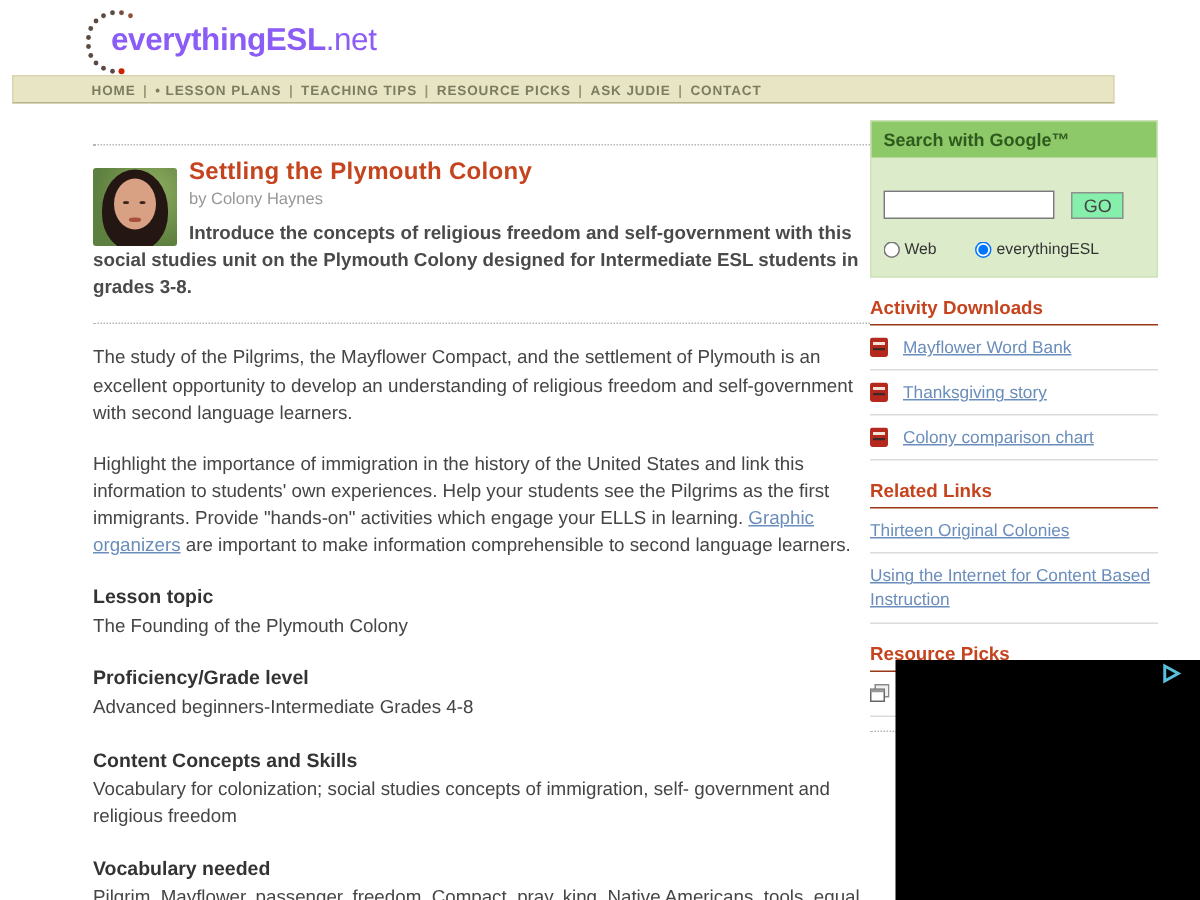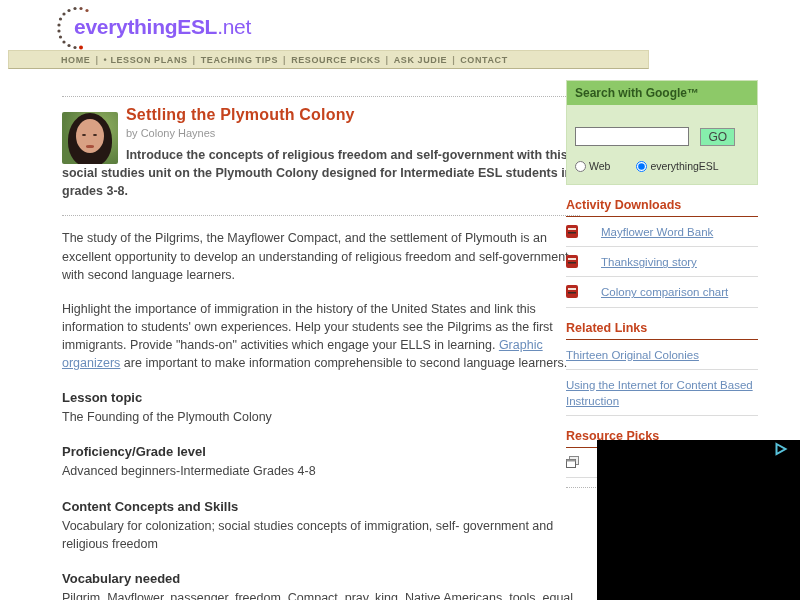--- a/index.html
+++ b/index.html
@@ -11,21 +11,21 @@
   a{cursor:pointer;}
 
   
   .logo{position:absolute;left:58px;top:6px;height:42px;display:flex;align-items:center;}
   .logo-dots{position:absolute;left:-4px;top:-2px;}
   .logo-text{font-size:21px;font-weight:bold;color:#8b5cf6;letter-spacing:-0.3px;margin-left:16px;}
   .logo-text .tld{font-weight:normal;}
 
   
   .navbar{
-    position:absolute;left:8px;top:50px;width:641px;height:19px;
+    position:absolute;left:8px;top:50px;width:735px;height:19px;
     background:#e8e5c4;border:1px solid #d9d5b0;border-bottom:1px solid #b9b48c;
     line-height:19px;padding-left:52px;box-sizing:border-box;
     font-size:9px;font-weight:bold;letter-spacing:0.6px;color:#7c7c60;
     white-space:nowrap;
   }
   .nav-item{color:#7c7c60;text-decoration:none;}
   .nav-sep{margin:0 5px;color:#9a977a;}
 
   
   .main{position:absolute;left:62px;top:96px;width:518px;}
@@ -48,32 +48,32 @@
   .byline{font-size:11px;color:#979797;margin:0 0 7px;}
   .intro{font-size:12.5px;font-weight:bold;color:#4a4a4a;line-height:1.45;margin:0 0 15px;text-indent:64px;}
 
   .para{font-size:12.5px;line-height:1.45;margin:13px 0 16px;color:#454545;}
   .inline-link{color:#6a8dbb;text-decoration:underline;}
 
   .sec-h{font-size:13px;font-weight:bold;color:#333333;margin:18px 0 3px;}
   .sec-p{font-size:12.5px;line-height:1.45;margin:0;color:#454545;}
 
   
-  .sidebar{position:absolute;left:566px;top:80px;width:192px;}
+  .sidebar{position:absolute;left:580px;top:80px;width:192px;}
   .searchbox{background:#dcecca;border:1px solid #cde2b8;box-sizing:border-box;}
   .search-header{background:#8dc968;color:#2f5a1e;font-weight:bold;font-size:12px;padding:5px 8px;}
   .search-body{padding:22px 8px 12px;}
   .search-input{width:106px;height:15px;border:1px solid #7a7a7a;background:#fff;font-size:11px;padding:1px 3px;vertical-align:middle;}
   .go-btn{margin-left:7px;font-size:12px;color:#444;background:#86efac;border:1px solid #8f8f8f;padding:1px 7px;vertical-align:middle;cursor:pointer;}
   .radio-row{margin-top:14px;font-size:10.5px;color:#333;display:flex;align-items:center;gap:20px;}
   .radio-row label{display:flex;align-items:center;gap:3px;margin-right:6px;}
   .radio-row input{width:11px;height:11px;margin:0;}
 
   .side-h{font-size:12.5px;font-weight:bold;color:#c5431d;border-bottom:1px solid #993814;padding-bottom:4px;margin:13px 0 0;}
-  .side-row{border-bottom:1px solid #dcdcdc;padding:7px 0 6px;font-size:11.5px;line-height:1.4;display:flex;align-items:flex-start;gap:23px;}
+  .side-row{border-bottom:1px solid #dcdcdc;padding:7px 0 6px;font-size:11.5px;line-height:1.4;display:flex;align-items:flex-start;gap:10px;}
   .side-link{color:#6a8dbb;text-decoration:underline;}
   .pdf-icon,.res-icon{flex:0 0 auto;margin-top:1px;}
   .side-dotted{border-top:1px dotted #b5b5b5;margin-top:9px;}
 
   
   .ad{position:absolute;left:597px;top:440px;width:203px;height:160px;background:#000;}
   .ad-choice{position:absolute;top:2px;right:12px;}
 </style>
 </head>
 <body>

